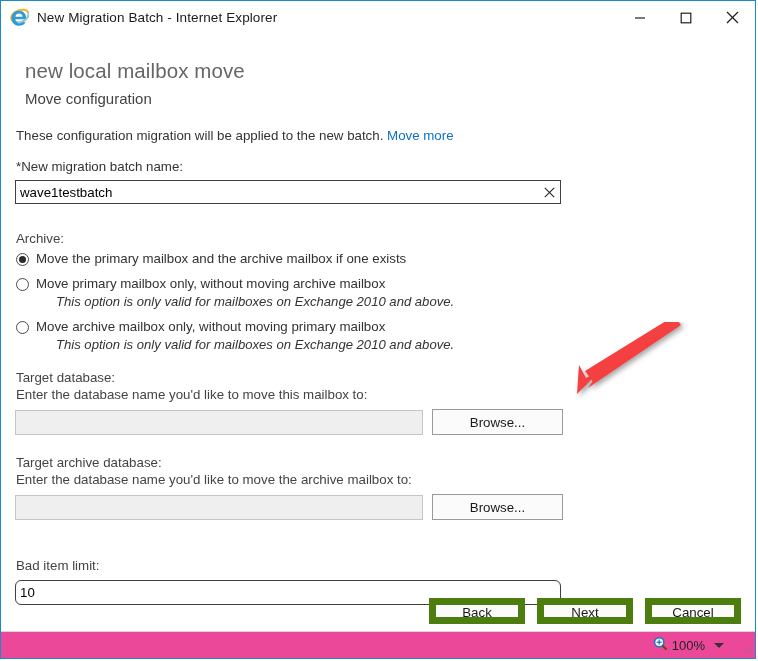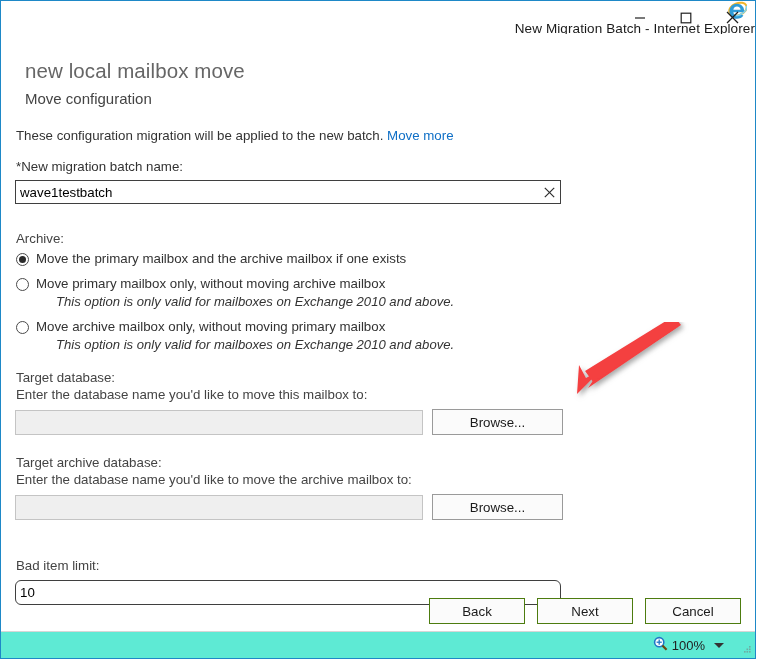--- a/index.html
+++ b/index.html
@@ -23,24 +23,23 @@
     background: #ffffff;
     box-sizing: border-box;
     display: flex;
     flex-direction: column;
   }
 
   .titlebar {
     height: 33px;
     min-height: 33px;
     display: flex;
-    align-items: flex-end;
-    background: #ffffff;
-    position: relative;
-    flex-direction: column;
+    align-items: center;
+    background: #ffffff;
+    position: relative;
   }
   .ie-logo {
     width: 20px;
     height: 20px;
     margin-left: 8px;
     margin-right: 8px;
     flex: 0 0 auto;
   }
   .title-text {
     font-size: 13.5px;
@@ -241,21 +240,21 @@
     right: 14px;
     top: 564px;
     display: flex;
     justify-content: flex-end;
   }
   .nav-btn {
     box-sizing: border-box;
     width: 96px;
     height: 26px;
     margin-left: 12px;
-    border: 1px solid #4d7c0f;
+    border: 7px solid #4d7c0f;
     background: #fbfbfb;
     font-family: "Liberation Sans", sans-serif;
     font-size: 13.3px;
     color: #1a1a1a;
     cursor: pointer;
     padding: 0;
   }
 
   
   .annot-arrow {
@@ -264,21 +263,21 @@
     top: 288px;
     width: 160px;
     height: 84px;
     pointer-events: none;
   }
 
   
   .statusbar {
     height: 26px;
     min-height: 26px;
-    background: #5eead4;
+    background: #ec4899;
     border-top: 1px solid #d6d6d6;
     display: flex;
     align-items: center;
     justify-content: flex-end;
     position: relative;
   }
   .zoom-ctl {
     display: flex;
     align-items: center;
     margin-right: 6px;

